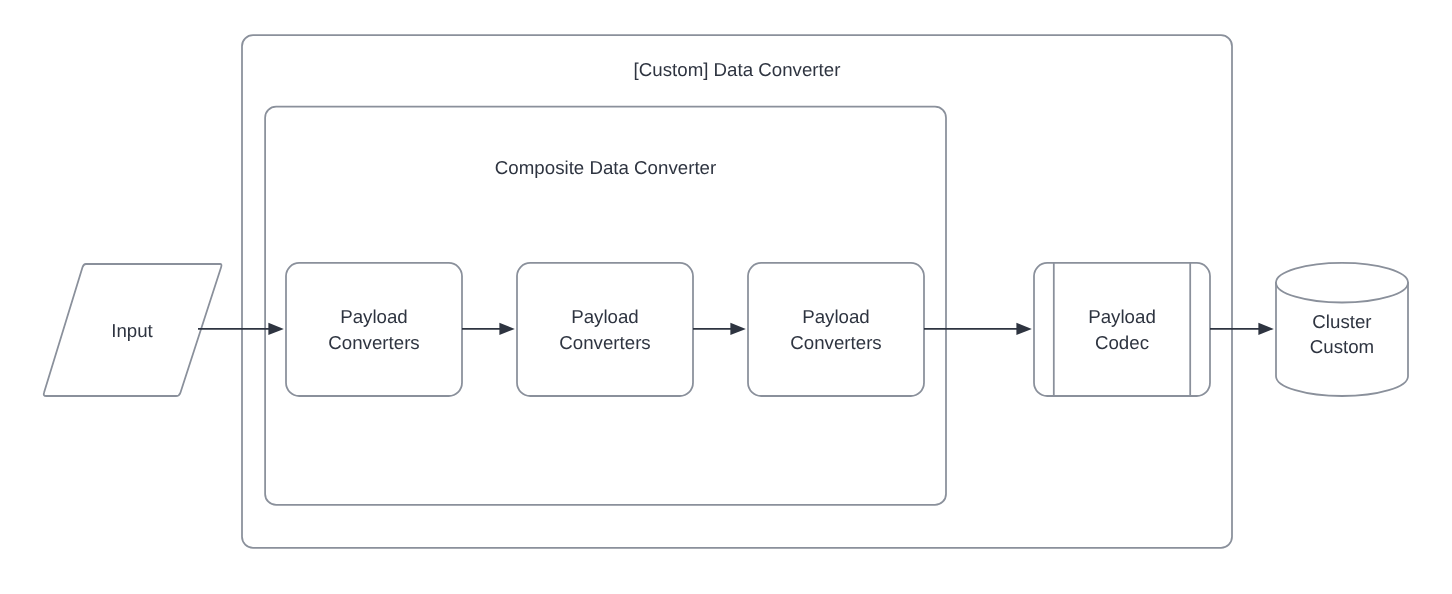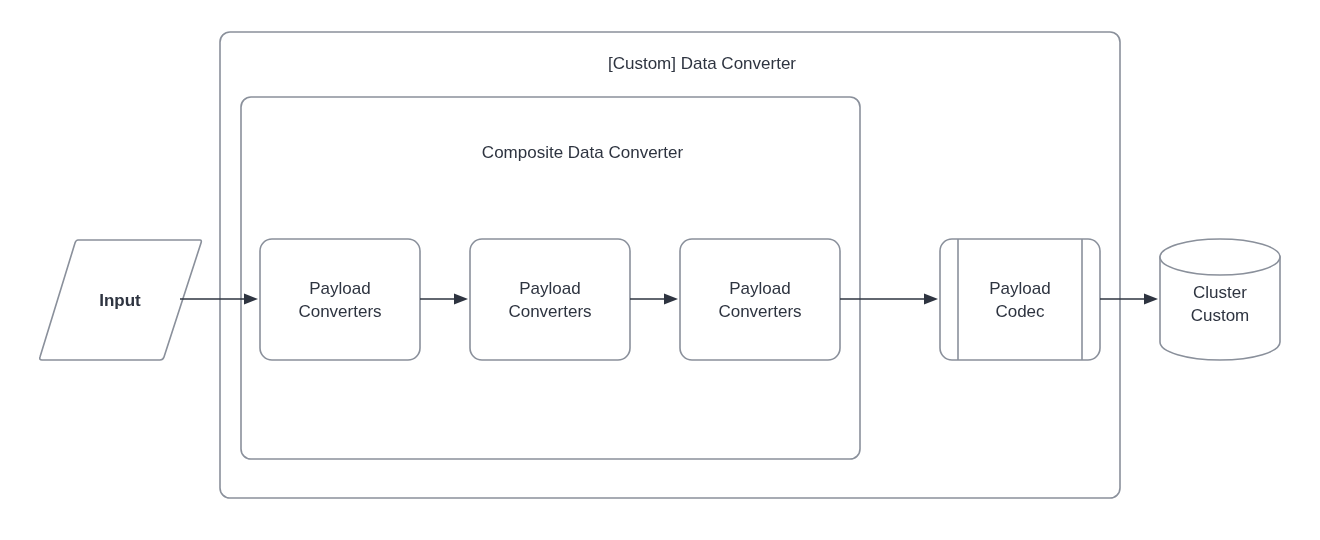--- a/index.html
+++ b/index.html
@@ -54,21 +54,20 @@
     color: #2e3440;
     font-family: "Liberation Sans", sans-serif;
     font-size: 17px;
     line-height: 23px;
     text-align: center;
     white-space: pre-line;
     pointer-events: none;
   }
   .lbl-container-title {
     font-size: 17px;
-    margin-left: 32px;
   }
   .center-block {
     display: flex;
     align-items: center;
     justify-content: center;
   }
 </style>
 </head>
 <body>
 
@@ -115,21 +114,21 @@
       <line class="connector" x1="1100" y1="299" x2="1150" y2="299"></line>
       <path class="arrow-head" d="M 1158 299 L 1144 293.5 L 1144 304.5 Z"></path>
     </g>
 
   </svg>
 
   <div class="lbl lbl-container-title center-block" style="left:220px; top:50px; width:900px; height:26px;">[Custom] Data Converter</div>
 
   <div class="lbl lbl-container-title center-block" style="left:241px; top:139px; width:619px; height:26px;">Composite Data Converter</div>
 
-  <div class="lbl center-block" style="left:40px; top:240px; width:160px; height:120px;font-weight:bold;">Input</div>
+  <div class="lbl center-block" style="left:40px; top:240px; width:160px; height:120px;">Input</div>
 
   <div class="lbl center-block" style="left:260px; top:239px; width:160px; height:121px;">Payload
 Converters</div>
 
   <div class="lbl center-block" style="left:470px; top:239px; width:160px; height:121px;">Payload
 Converters</div>
 
   <div class="lbl center-block" style="left:680px; top:239px; width:160px; height:121px;">Payload
 Converters</div>
 

